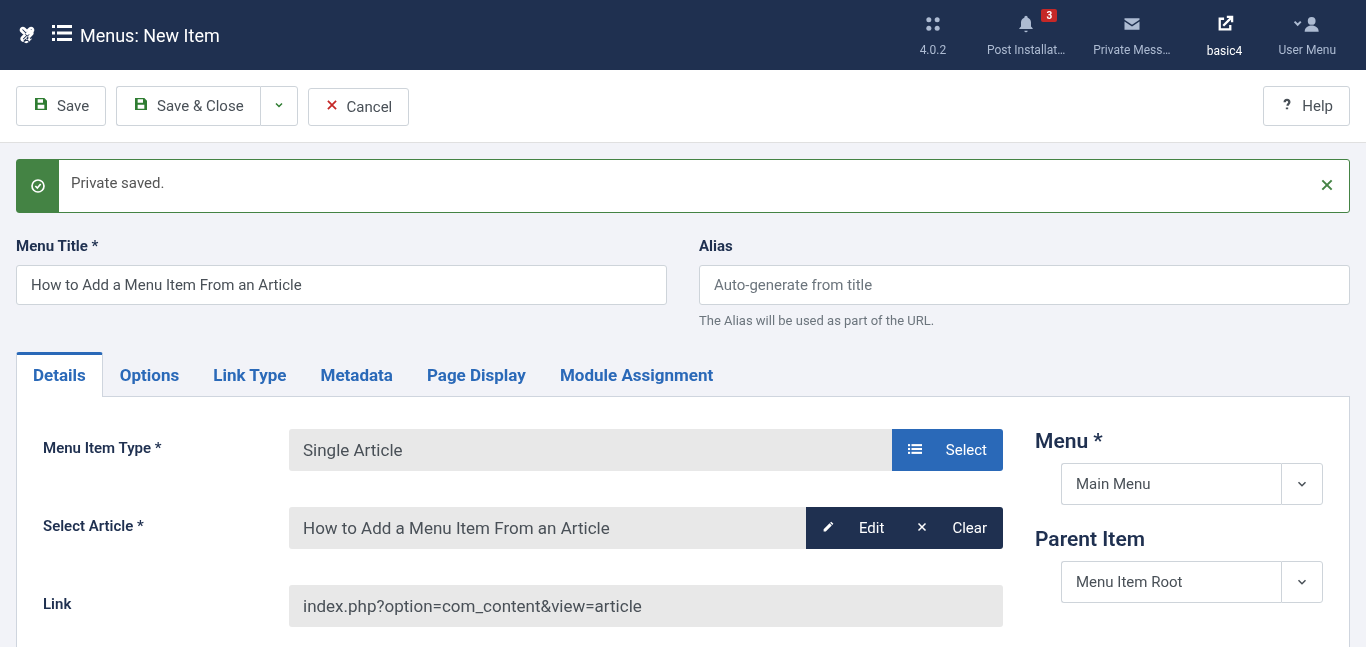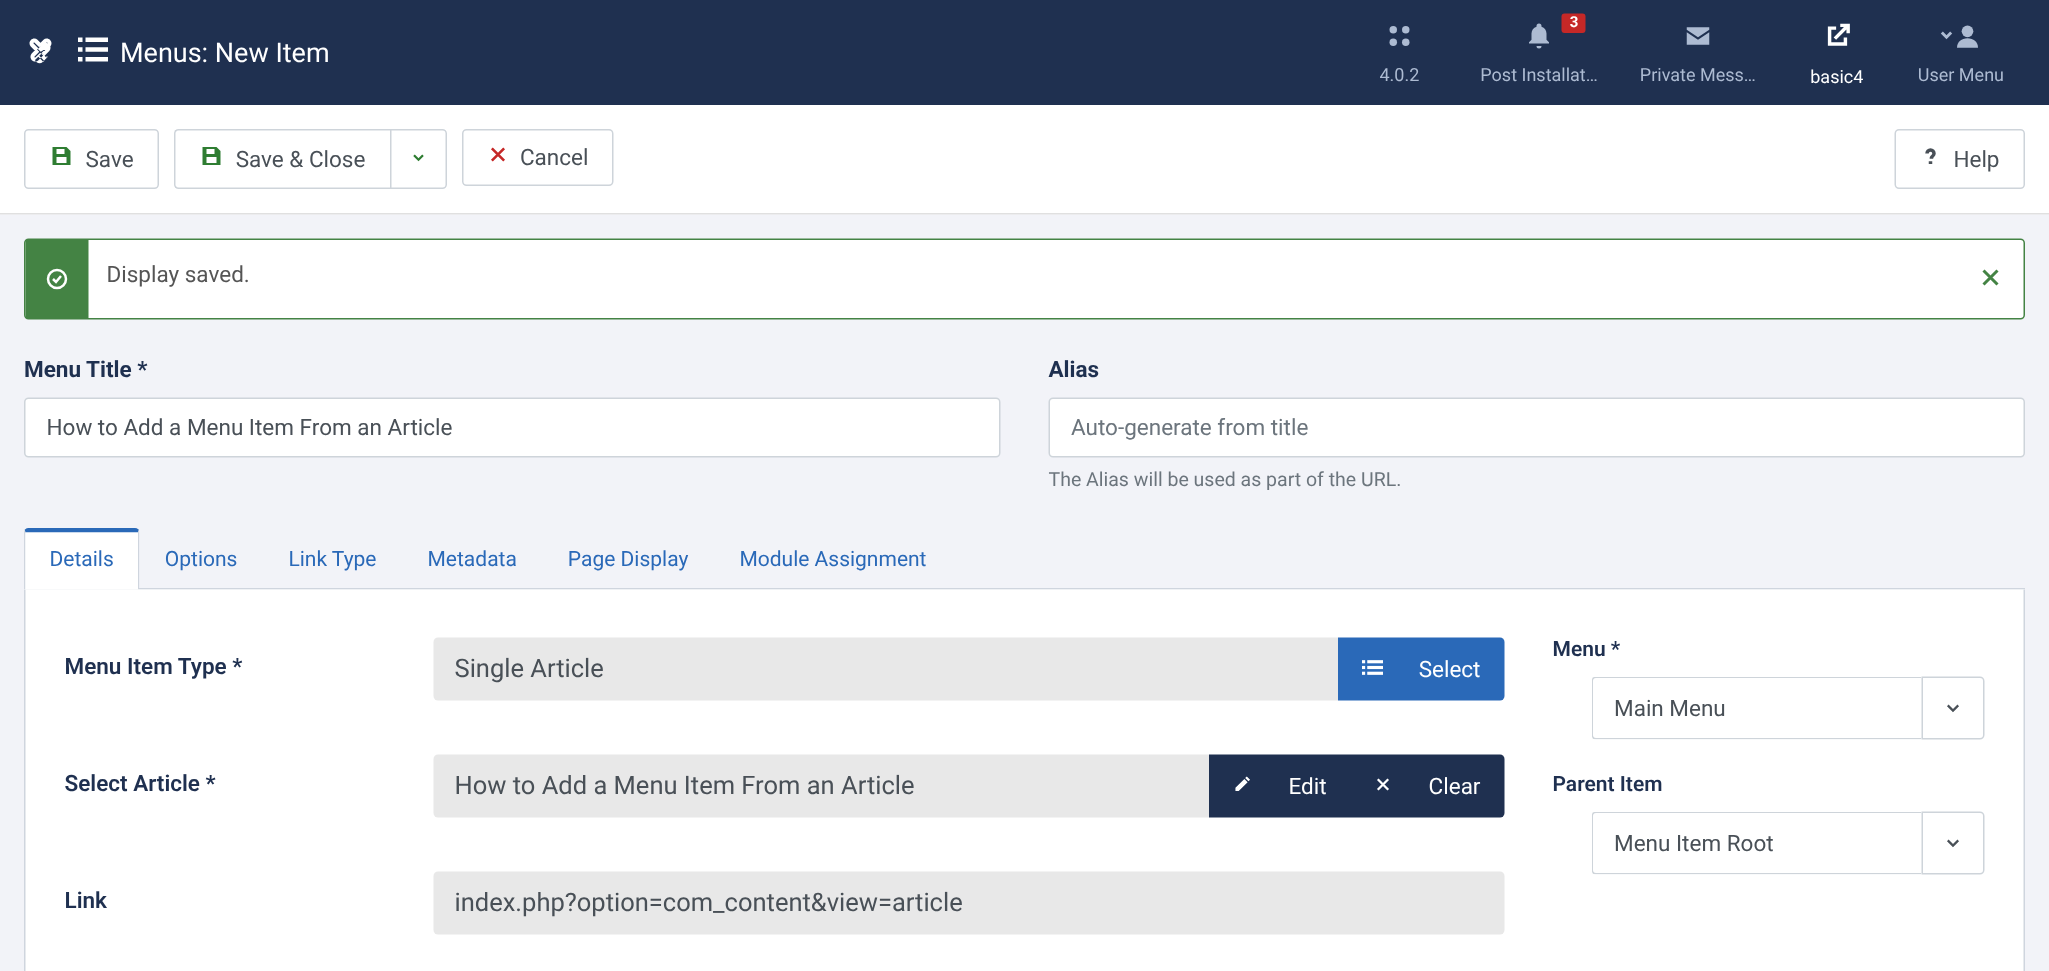--- a/index.html
+++ b/index.html
@@ -8,21 +8,21 @@
 .header { background: #1f3050; color: #fff; height: 70px; display: flex; align-items: center; justify-content: space-between; padding: 0 16px; }
 .header-left { display: flex; align-items: center; gap: 14px; }
 .header-title { font-size: 18px; font-weight: 400; color: #fff; display: flex; align-items: center; gap: 8px; }
 .header-right { display: flex; gap: 0; }
 .header-item { display: flex; flex-direction: column; align-items: center; justify-content: center; color: #adbbd2; font-size: 12px; padding: 8px 14px; cursor: pointer; position: relative; min-width: 80px; }
 .header-item.active { color: #fff; }
 .header-item-icon { font-size: 20px; margin-bottom: 4px; }
 .header-item-label { white-space: nowrap; overflow: hidden; text-overflow: ellipsis; max-width: 80px; }
 .badge-notif { position: absolute; top: 4px; right: 22px; background: #c52827; color: #fff; font-size: 10px; padding: 1px 5px; border-radius: 2px; font-weight: bold; }
 
-.toolbar { background: #fff; padding: 16px; display: flex; align-items: flex-start; gap: 10px; border-bottom: 1px solid #e0e0e0; }
+.toolbar { background: #fff; padding: 16px; display: flex; align-items: flex-end; gap: 10px; border-bottom: 1px solid #e0e0e0; }
 .btn { display: inline-flex; align-items: center; gap: 8px; padding: 9px 16px; background: #fff; border: 1px solid #ced4da; border-radius: 3px; font-size: 15px; cursor: pointer; color: #495057; }
 .btn-group { display: flex; }
 .btn-group .btn:first-child { border-radius: 3px 0 0 3px; border-right: 0; }
 .btn-group .btn:last-child { border-radius: 0 3px 3px 0; padding: 9px 12px; }
 .spacer { flex: 1; }
 .icon-green { color: #2f7d32; }
 .icon-red { color: #c52827; }
 .icon-question { color: #495057; }
 
 .content { padding: 16px; }
@@ -33,41 +33,41 @@
 .alert-close { padding: 14px; color: #448344; cursor: pointer; font-size: 20px; font-weight: bold; }
 
 .form-row { display: flex; gap: 32px; margin-bottom: 24px; }
 .form-group { flex: 1; }
 .form-label { display: block; color: #1f3050; font-weight: 700; font-size: 15px; margin-bottom: 10px; }
 .form-input { width: 100%; padding: 10px 14px; border: 1px solid #ced4da; border-radius: 3px; font-size: 15px; background: #fff; color: #495057; }
 .form-input::placeholder { color: #6c757d; }
 .form-help { font-size: 13px; color: #6c757d; margin-top: 8px; }
 
 .tabs { display: flex; border-bottom: 1px solid #cfd5de; margin-bottom: 0; }
-.tab { padding: 12px 16px; font-size: 14px; font-weight: 400; cursor: pointer; border: 1px solid transparent; border-bottom: none; margin-bottom: -1px; }
+.tab { padding: 12px 16px; font-size: 17px; font-weight: 700; cursor: pointer; border: 1px solid transparent; border-bottom: none; margin-bottom: -1px; }
 .tab.active { color: #2a69b8; border-color: #cfd5de; border-top: 3px solid #2a69b8; background: #fff; border-radius: 3px 3px 0 0; padding-top: 10px; }
 .tab.inactive { color: #2a69b8; }
 
 .tab-panel { background: #fff; padding: 32px 26px; display: flex; gap: 32px; border: 1px solid #cfd5de; border-top: none; }
 .tab-main { flex: 1; }
 .tab-side { width: 288px; }
 
 .field-row { display: flex; gap: 20px; margin-bottom: 36px; align-items: flex-start; }
 .field-label { width: 226px; color: #1f3050; font-weight: 600; font-size: 15px; padding-top: 10px; flex-shrink: 0; }
 .field-control { flex: 1; }
 
 .input-group { display: flex; }
 .input-group-text { flex: 1; padding: 11px 14px; background: #e8e8e8; border-radius: 3px 0 0 3px; font-size: 17px; color: #495057; }
 .input-group-text.round { border-radius: 3px; }
 .input-group-btn { padding: 11px 16px; background: #2a69b8; color: #fff; border: none; cursor: pointer; font-size: 15px; display: flex; align-items: center; gap: 24px; }
 .input-group-btn.last { border-radius: 0 3px 3px 0; }
 .input-group-btn.dark { background: #1f3050; }
 
 .side-field { margin-bottom: 22px; }
-.side-label { color: #1f3050; font-weight: 600; font-size: 14px; margin-bottom: 10px; display: block; }
+.side-label { color: #1f3050; font-weight: 600; font-size: 21px; margin-bottom: 10px; display: block; }
 .select-wrap { display: flex; padding-left: 26px; }
 .select-main { flex: 1; padding: 11px 14px; border: 1px solid #ced4da; border-right: none; border-radius: 3px 0 0 3px; background: #fff; font-size: 15px; color: #495057; }
 .select-caret { width: 42px; border: 1px solid #ced4da; border-radius: 0 3px 3px 0; display: flex; align-items: center; justify-content: center; background: #fff; cursor: pointer; }
 
 .joomla-logo { width: 22px; height: 22px; fill: #fff; }
 .bars-icon { width: 20px; height: 18px; }
 </style>
 </head>
 <body>
 
@@ -189,21 +189,21 @@
 
 <div class="content">
 
   <div class="alert">
     <div class="alert-icon">
       <svg width="16" height="16" viewBox="0 0 24 24" fill="none" stroke="#fff" stroke-width="2.5">
           <circle cx="12" cy="12" r="9"></circle>
           <path d="M8 12l3 3 5-6"></path>
         </svg>
     </div>
-    <div class="alert-body">Display saved.</div>
+    <div class="alert-body">Private saved.</div>
     <div class="alert-close">
       <svg width="16" height="16" viewBox="0 0 24 24" fill="none" stroke="#448344" stroke-width="3">
           <path d="M5 5l14 14M19 5L5 19"></path>
         </svg>
     </div>
   </div>
 
   <div class="form-row">
     <div class="form-group">
       <label class="form-label">Menu Title *</label>

